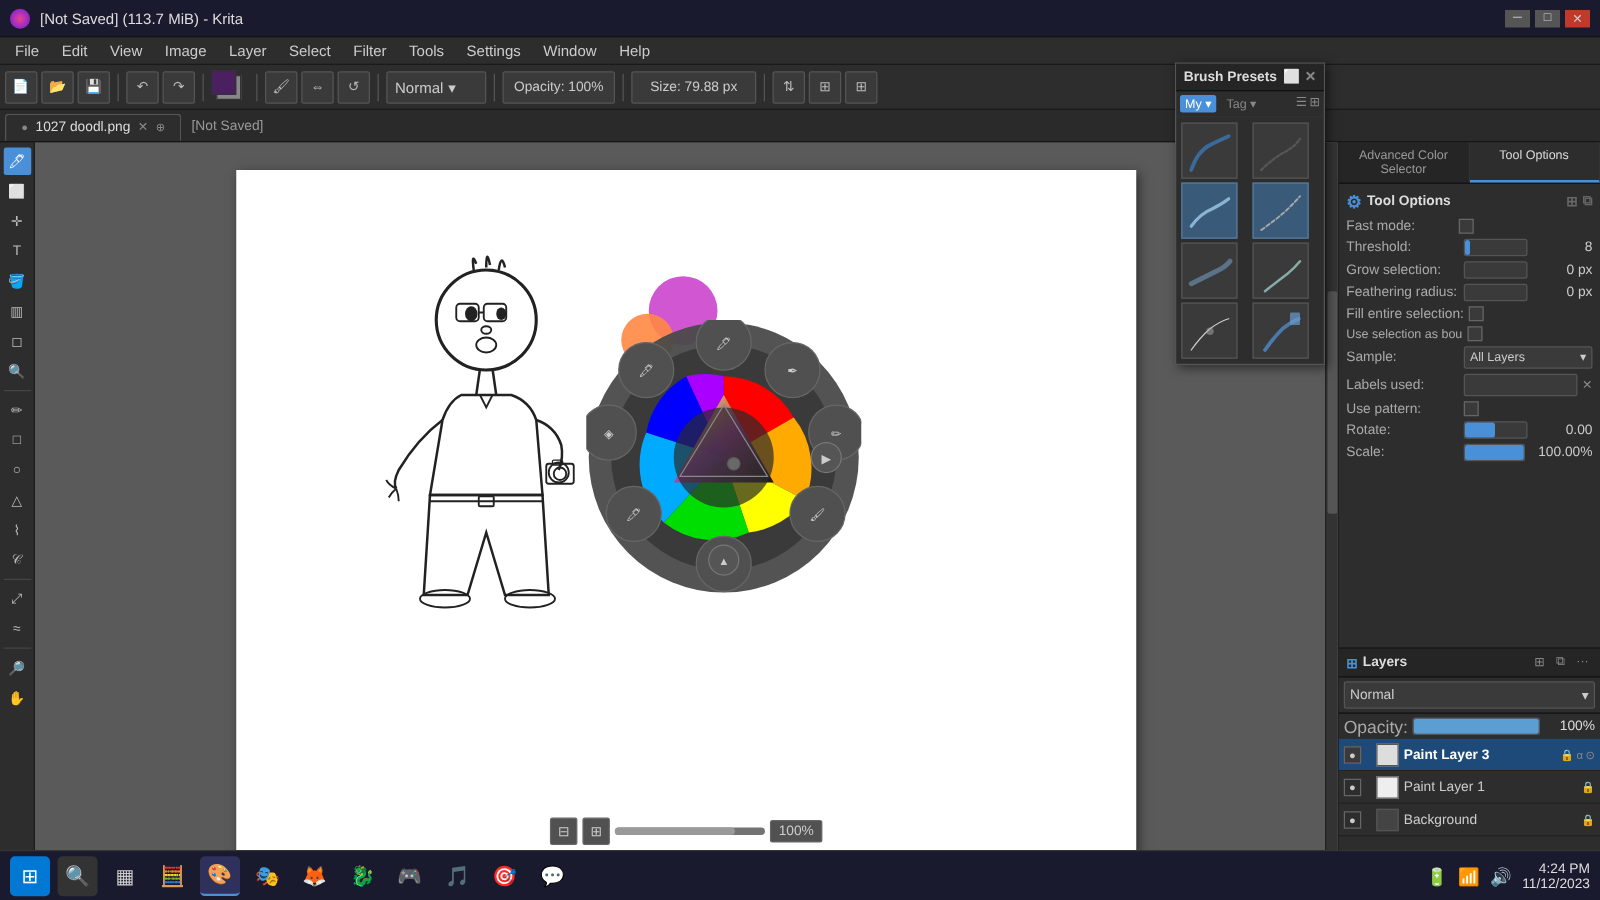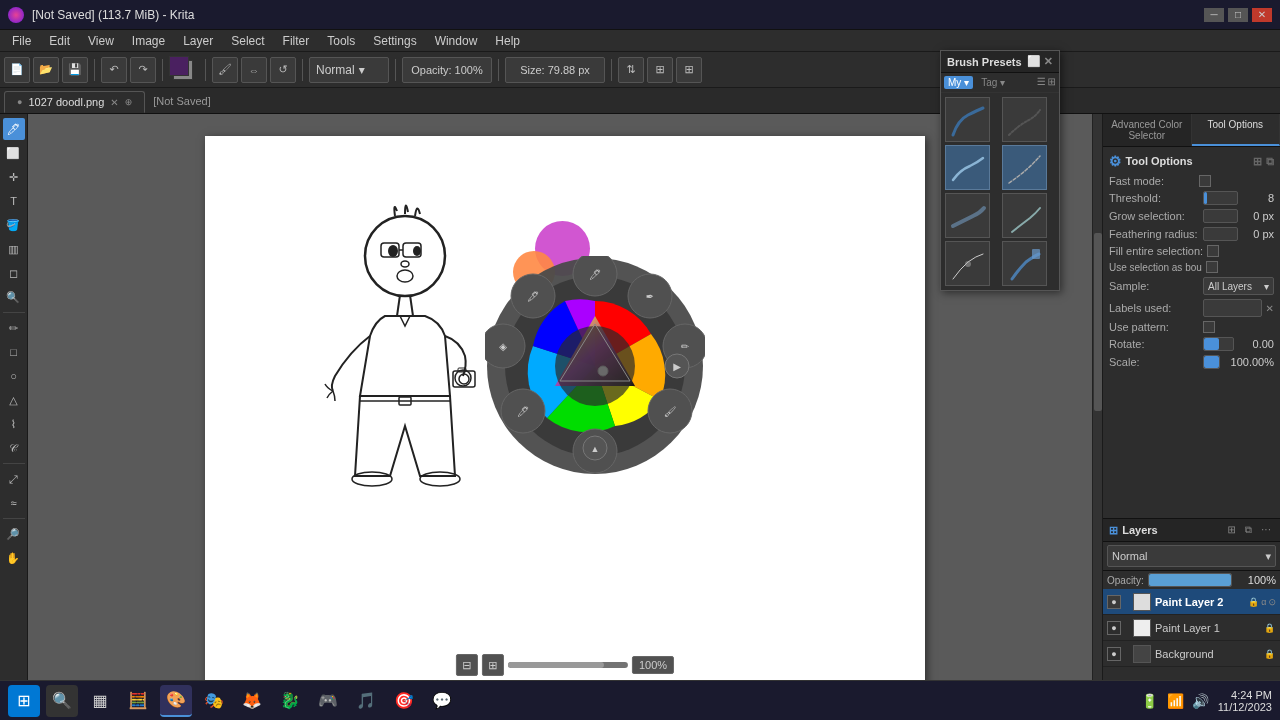--- a/index.html
+++ b/index.html
@@ -226,21 +226,21 @@
       top: 185px;
       left: 300px;
       width: 40px;
       height: 40px;
       background: #ff8844;
       border-radius: 50%;
     }
 
     
     #right-panel {
-      width: 178px;
+      width: 210px;
       background: #2d2d2d;
       border-left: 1px solid #1a1a1a;
       display: flex;
       flex-direction: column;
     }
 
     
     #panel-tabs {
       display: flex;
       background: #252525;
@@ -1023,34 +1023,34 @@
       </div>
 
       <div id="layer-blend-row">
         <div class="blend-dropdown">
           <span>Normal</span>
           <span>▾</span>
         </div>
       </div>
 
       <div class="opacity-row">
-        <span style="font-size:10px;color:#aaa;">Opacity:</span>
+        <span style="font-size:14px;color:#aaa;">Opacity:</span>
         <div class="opacity-slider">
           <div class="opacity-fill"></div>
         </div>
         <span class="opacity-value">100%</span>
       </div>
 
       <div id="layer-list">
 
         <div class="layer-item active">
           <div class="layer-eye" style="background:#3a3a3a;">●</div>
           <div style="width:4px;"></div>
           <div class="layer-thumb" style="background:#ddd;"></div>
-          <span class="layer-name">Paint Layer 2</span>
+          <span class="layer-name">Paint Layer 3</span>
           <div class="layer-icons">
             <span class="layer-icon-sm">🔒</span>
             <span class="layer-icon-sm">α</span>
             <span class="layer-icon-sm">⊙</span>
           </div>
         </div>
 
         <div class="layer-item">
           <div class="layer-eye">●</div>
           <div style="width:4px;"></div>

